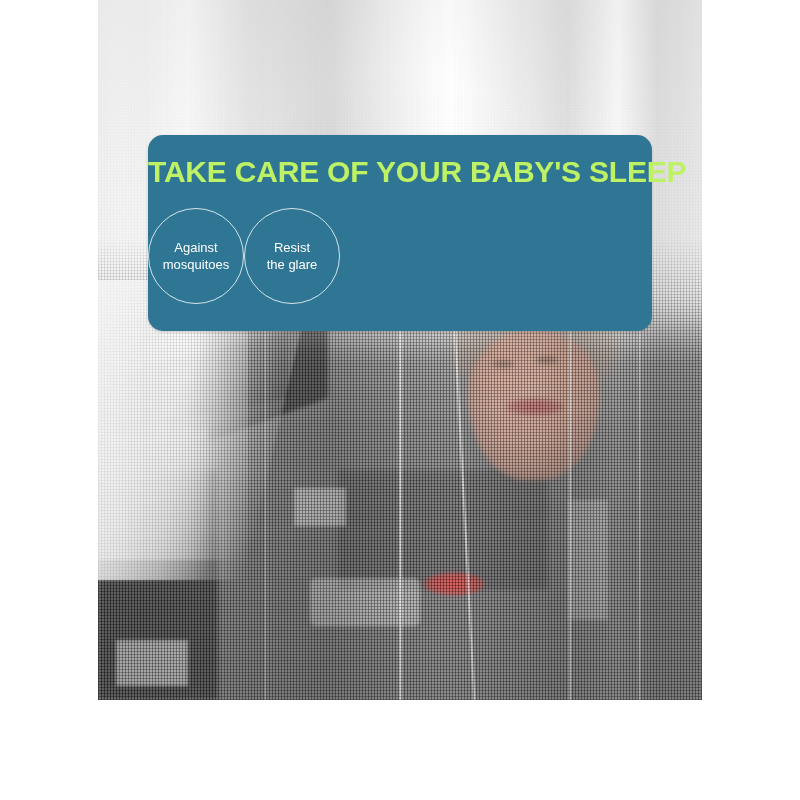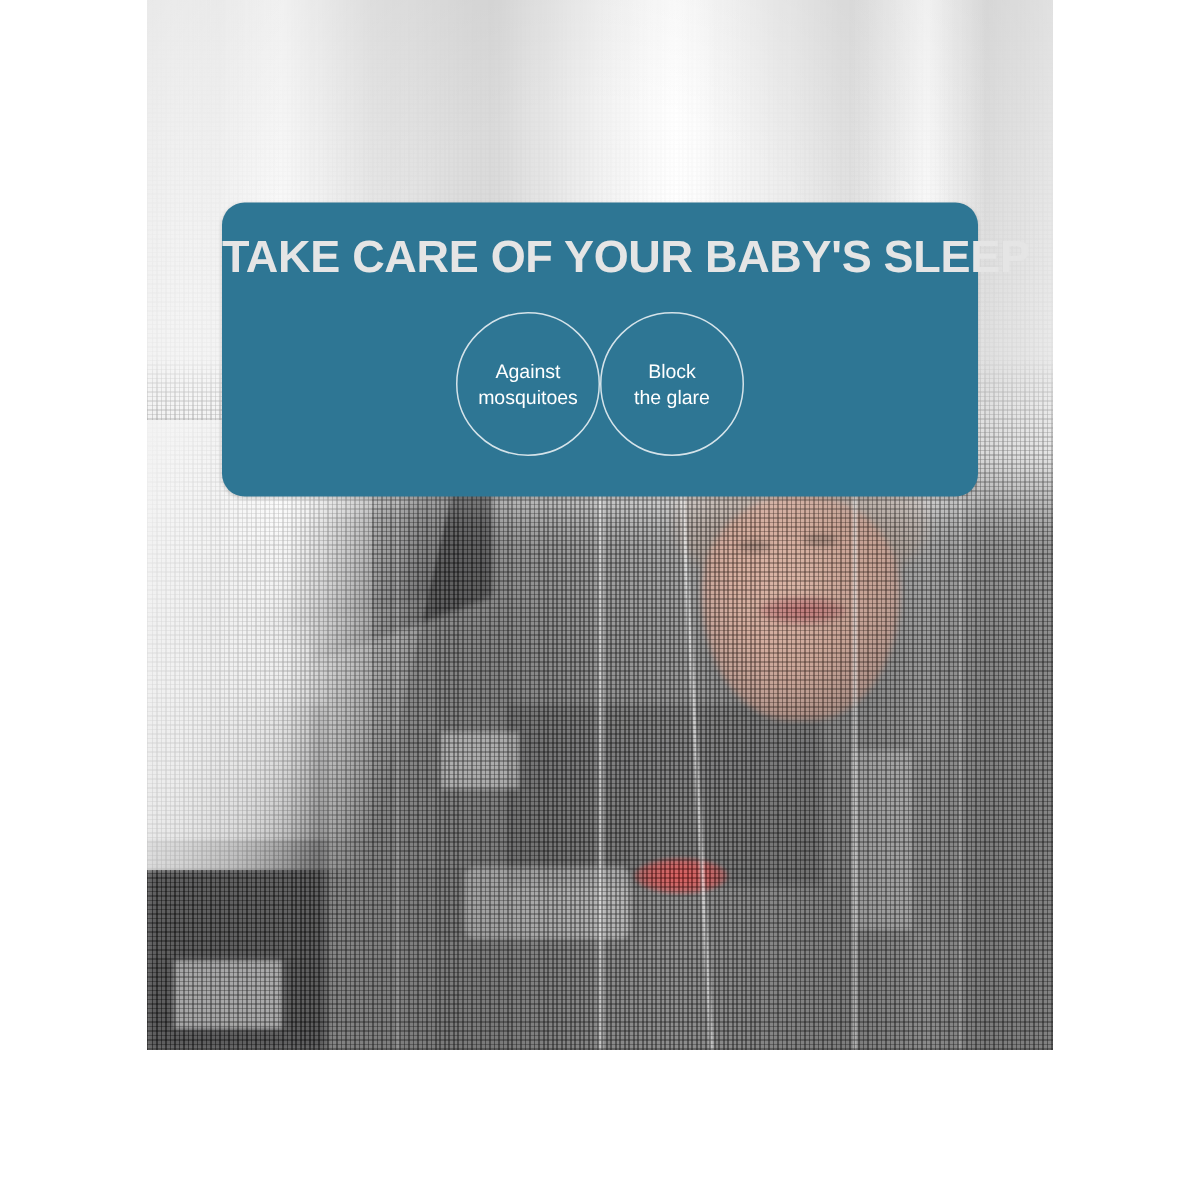--- a/index.html
+++ b/index.html
@@ -241,35 +241,34 @@
     border-radius: 15px;
     box-shadow: 0 1px 3px rgba(0,0,0,0.18);
   }
 
   .headline {
     position: absolute;
     left: 0;
     top: 20px;
     width: 100%;
     text-align: center;
-    color: #e5e5e5;
+    color: #bef264;
     font-family: "Liberation Sans", sans-serif;
     font-weight: bold;
     font-size: 30px;
     letter-spacing: -0.2px;
     white-space: nowrap;
   }
 
   .badges {
     position: absolute;
     left: 0;
     top: 73px;
     width: 100%;
     display: flex;
-    justify-content: center;
   }
 
   .badge {
     width: 96px;
     height: 96px;
     border-radius: 50%;
     border: 1.4px solid rgba(255,255,255,0.80);
     display: flex;
     align-items: center;
     justify-content: center;
@@ -335,21 +334,21 @@
     <div class="headline">TAKE CARE OF YOUR BABY'S SLEEP</div>
 
     <div class="badges">
 
       <div class="badge">
         <span class="badge-label">Against
 mosquitoes</span>
       </div>
 
       <div class="badge">
-        <span class="badge-label">Block
+        <span class="badge-label">Resist
 the glare</span>
       </div>
 
 
     </div>
   </div>
 
 </div>
 
 </body></html>

